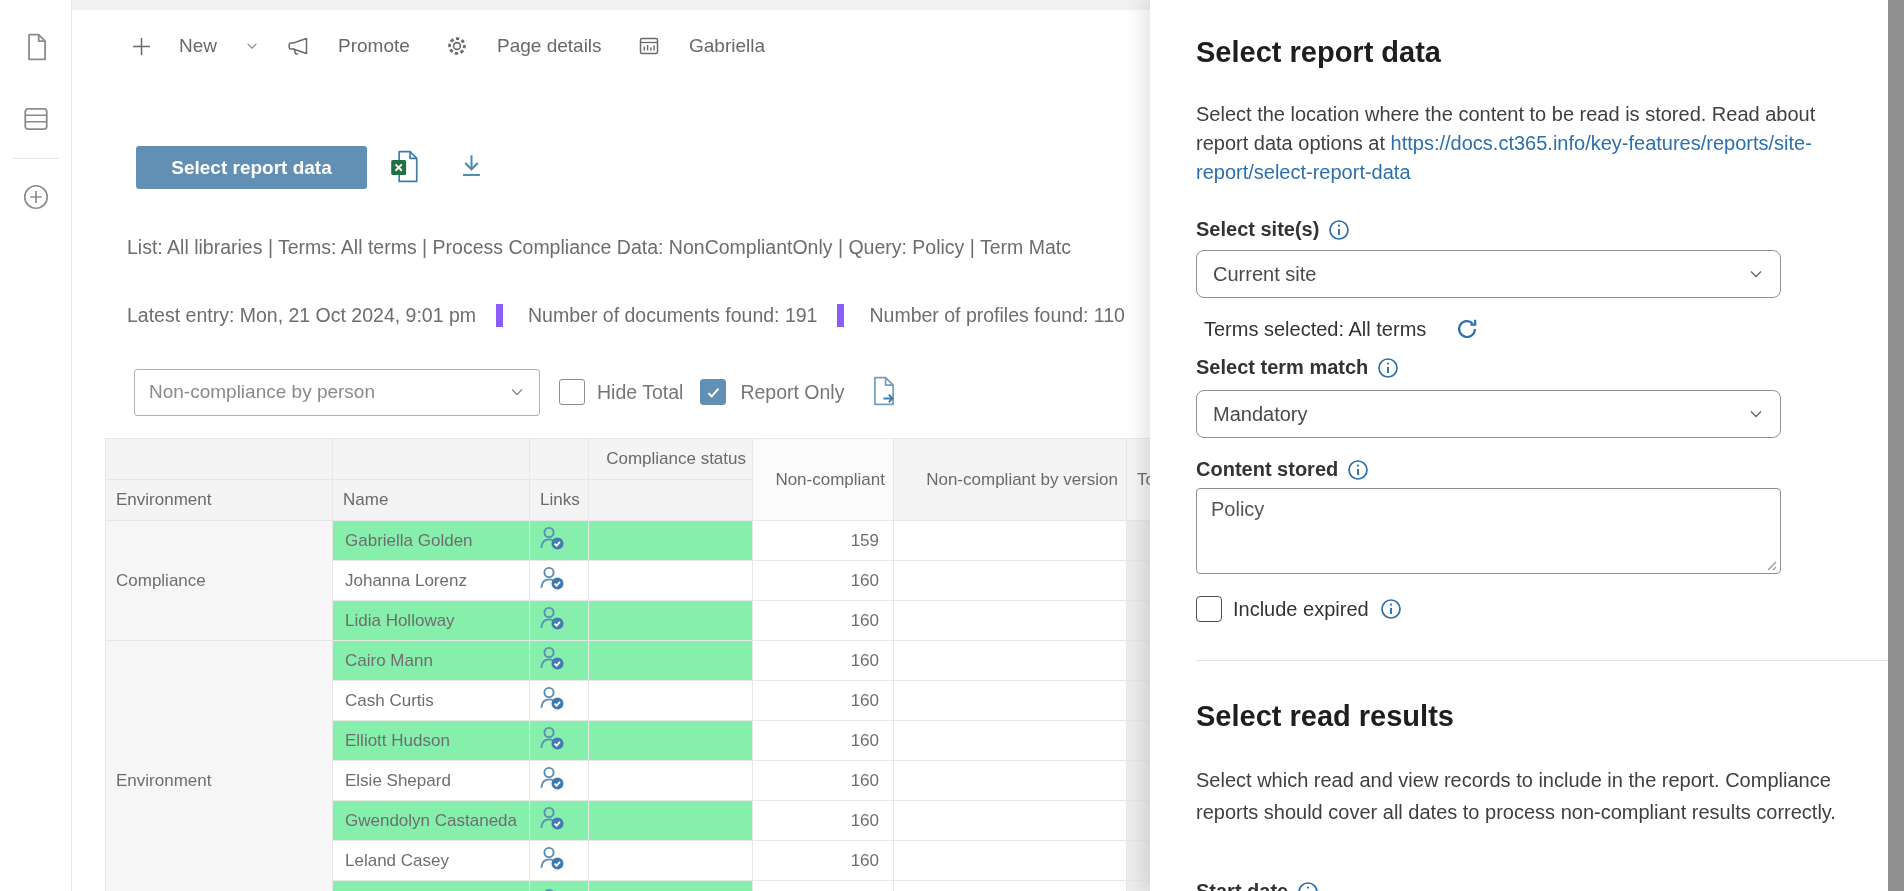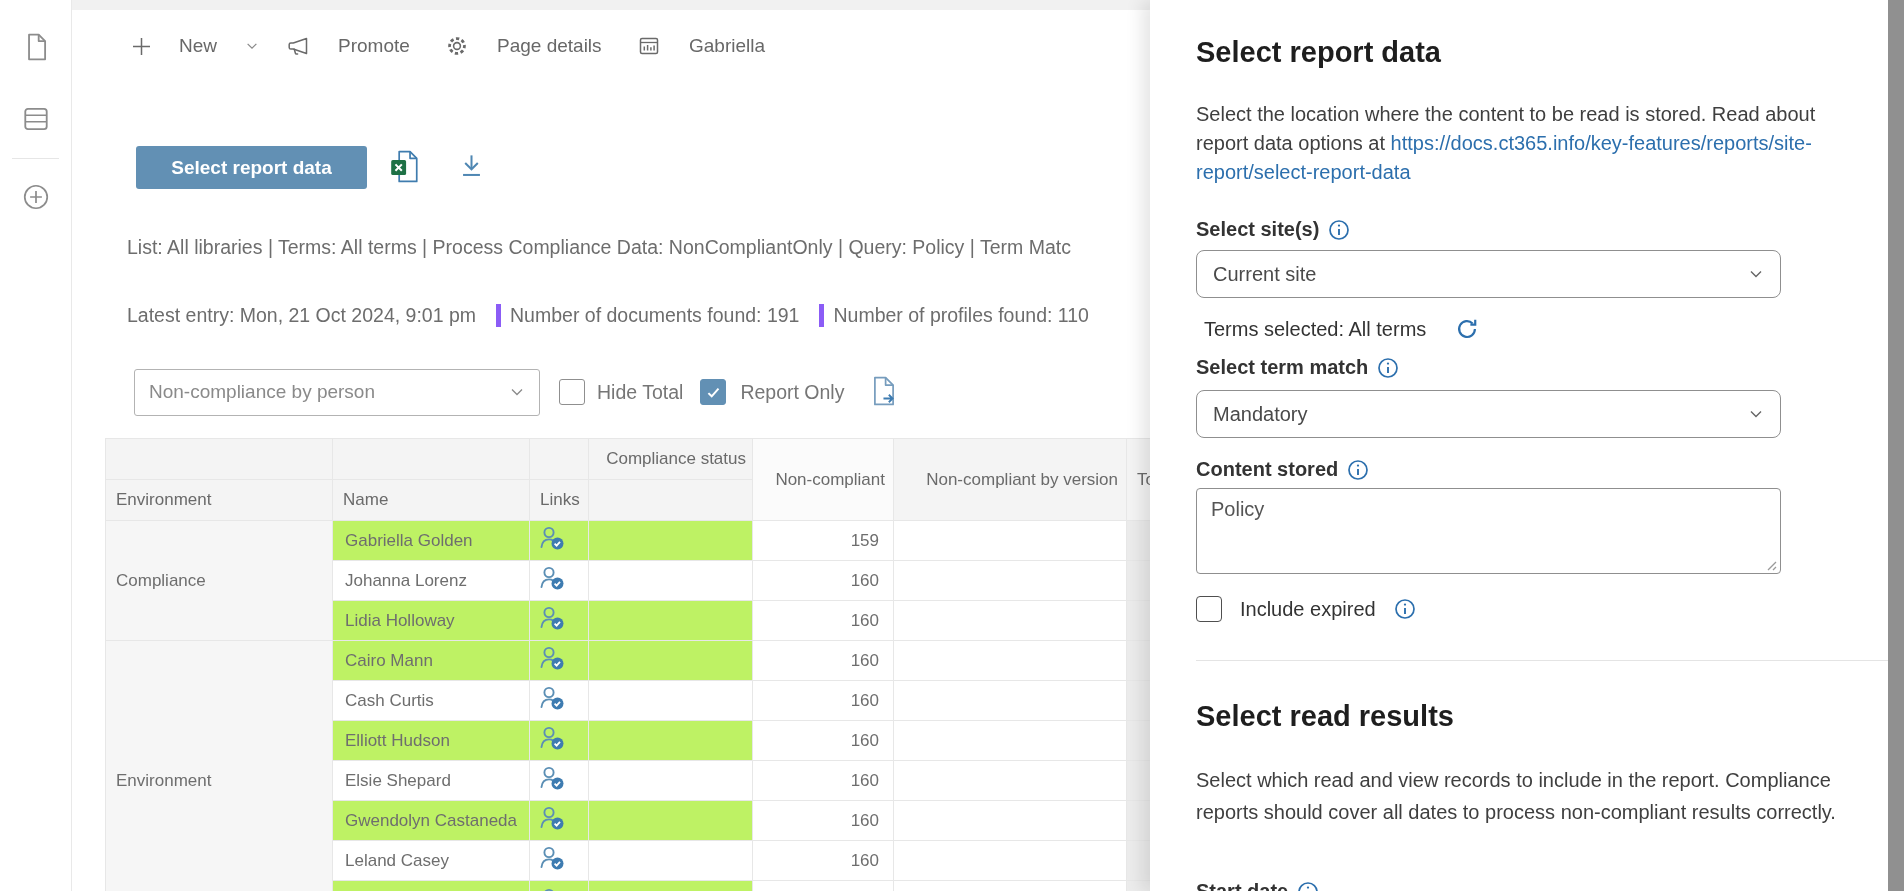--- a/index.html
+++ b/index.html
@@ -24,21 +24,21 @@
   .btn-primary { position:absolute; left:64px; top:146px; width:231px; height:43px;
     background:#6290b4; color:#fff; font-size:19px; font-weight:bold; border:none;
     border-radius:3px; cursor:pointer; font-family:inherit; }
   .icon-btn { position:absolute; cursor:pointer; background:none; border:none; }
 
   .infoline1 { position:absolute; left:55px; top:236px; width:1020px; height:28px;
     font-size:19.5px; color:#6d6d6d; white-space:nowrap; overflow:hidden; }
   .infoline2 { position:absolute; left:55px; top:288px; height:30px; display:flex;
     align-items:center; font-size:19.5px; color:#6d6d6d; white-space:nowrap; overflow:hidden; width:1020px;margin-top:12px; }
   .infoline2 .seg { padding-right:20px; }
-  .infoline2 .seg + .seg { border-left:5px solid #8b5cf6; padding-left:9px; }
+  .infoline2 .seg + .seg { border-left:7px solid #8b5cf6; padding-left:25px; }
 
   
   .filter-row { position:absolute; left:62px; top:368px; height:48px; display:flex; align-items:center; }
   .view-dd { width:406px; height:47px; border:1px solid #b3b3b3; border-radius:3px;
     display:flex; align-items:center; padding:0 14px; color:#8a8a8a; font-size:19px;
     cursor:pointer; background:#fff; justify-content:space-between; }
   .cb { width:26px; height:26px; border:1px solid #8f8f8f; border-radius:3px; background:#fff;
     cursor:pointer; flex:0 0 auto; display:flex; align-items:center; justify-content:center; }
   .cb.checked { background:#6290b4; border-color:#6290b4; }
   .cb-label { font-size:19.5px; color:#767676; cursor:pointer; }
@@ -53,42 +53,42 @@
   th.h-span { vertical-align:middle; text-align:right; padding-right:8px; }
   th.h-span.white { background:#fbfbfb; }
   th.h-total { text-align:left; padding-left:10px; background:#ededed; }
   table.rt tbody td { height:40px; vertical-align:middle; background:#fff; }
   td.dept { background:#f6f6f6 !important; padding-left:10px; color:#6e6e6e; }
   td.c-name { padding-left:12px; }
   td.c-links { padding-left:8px; }
   td.c-num { text-align:right; padding-right:14px; background:#fff !important; }
   td.c-ver { background:#fff !important; }
   td.c-total { background:#ececec !important; }
-  tr.odd td.c-name, tr.odd td.c-links, tr.odd td.c-empty { background:#bef264; }
+  tr.odd td.c-name, tr.odd td.c-links, tr.odd td.c-empty { background:#86efac; }
   tr.partial td { height:160px; vertical-align:top; }
   tr.partial td.c-links svg { margin-top:3px; }
 
   
   .panel { position:absolute; left:1150px; top:0; width:754px; height:891px; background:#fff;
     box-shadow:-8px 0 16px rgba(0,0,0,0.10); z-index:20; overflow:hidden; }
   .p-abs { position:absolute; left:46px; }
   .panel h1 { font-size:29px; font-weight:bold; color:#1e1e1e; }
   .p-title { top:36px; }
   .p-intro { top:100px; width:668px; font-size:20px; color:#3f3f3f; line-height:29px; }
   .p-link { color:#2c6fad; cursor:pointer; text-decoration:none; }
   .p-label { font-size:20px; font-weight:600; color:#333; display:flex; align-items:center; gap:9px; }
   .p-dd { width:585px; height:48px; border:1px solid #8f8f8f; border-radius:8px; background:#fff;
     display:flex; align-items:center; justify-content:space-between; padding:0 16px;
     font-size:20px; color:#4a4a4a; cursor:pointer; }
   .p-terms { display:flex; align-items:center; gap:28px; font-size:20px; color:#333; }
   .p-textarea { width:585px; height:86px; border:1px solid #8f8f8f; border-radius:4px;
     font-family:inherit; font-size:20px; color:#555; padding:9px 14px; resize:none;
     position:relative; background:#fff; }
   .resize-grip { position:absolute; width:14px; height:14px; }
-  .p-cb-row { display:flex; align-items:center; gap:18px;justify-content:space-between; }
+  .p-cb-row { display:flex; align-items:center; gap:11px;justify-content:space-between; }
   .p-cb { width:26px; height:26px; border:1.5px solid #4f4f4f; border-radius:4px; background:#fff; cursor:pointer; }
   .p-cb-label { font-size:20px; color:#333; }
   .p-divider { top:660px; width:694px; height:1px; background:#e4e4e4; }
   .p-h2 { top:700px; }
   .p-intro2 { top:764px; width:668px; font-size:20px; color:#3f3f3f; line-height:32px; }
   .p-scrollbar { position:absolute; right:0; top:0; width:16px; height:891px; background:#909090; cursor:pointer; }
 </style>
 </head>
 <body>
 

